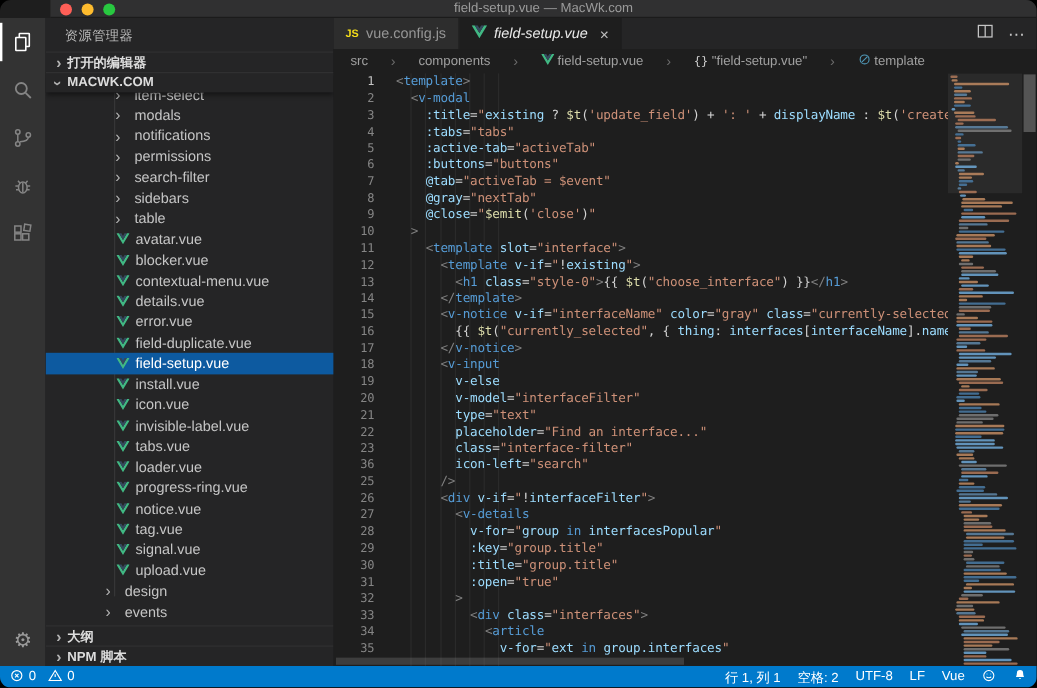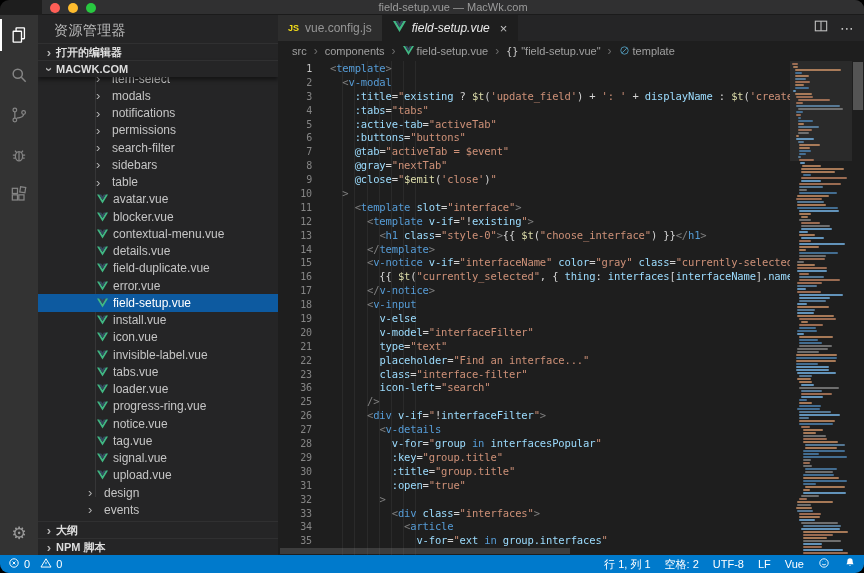--- a/index.html
+++ b/index.html
@@ -23,21 +23,21 @@
   
   .activitybar{width:38px;background:#333333;display:flex;flex-direction:column;align-items:center;flex-shrink:0;}
   .act-item{width:38px;height:40px;display:flex;align-items:center;justify-content:center;color:#858585;position:relative;}
   .act-item svg{width:20px;height:20px;}
   .act-item.active{color:#ffffff;}
   .act-item.active::before{content:"";position:absolute;left:0;top:4px;bottom:4px;width:2px;background:#fff;}
   .act-bottom{margin-top:auto;margin-bottom:2px;}
   .gear{font-size:17px;color:#9a9a9a;line-height:1;}
   
   .sidebar{width:240px;background:#252526;display:flex;flex-direction:column;flex-shrink:0;color:#c5c5c5;overflow:hidden;}
-  .sb-title{height:28px;line-height:30px;padding-left:16px;font-size:14px;color:#bbbbbb;letter-spacing:.4px;}
+  .sb-title{height:28px;line-height:30px;padding-left:16px;font-size:11px;color:#bbbbbb;letter-spacing:.4px;}
   .section{height:17px;display:flex;align-items:center;font-size:11px;font-weight:bold;color:#dddddd;padding-left:4px;border-top:1px solid rgba(255,255,255,0.05);flex-shrink:0;}
   .section .tw{width:14px;text-align:center;}
   .sticky{position:relative;z-index:3;box-shadow:0 3px 4px rgba(0,0,0,0.45);background:#252526;}
   .tree{flex:1;overflow:hidden;position:relative;z-index:1;}
   .tree::before{content:"";position:absolute;left:57px;top:0;bottom:24px;width:1px;background:rgba(255,255,255,0.08);}
   .trow{height:17.25px;display:flex;align-items:center;font-size:12px;color:#c5c5c5;white-space:nowrap;position:relative;}
   .trow.lvl1{padding-left:50px;}
   .trow.lvl2{padding-left:58px;}
   .trow.partial{margin-top:-7px;}
   .trow.sel{background:#0d5aa0;color:#ffffff;}
@@ -52,21 +52,21 @@
   .tab{display:flex;align-items:center;padding:0 10px;font-size:12px;gap:6px;border-right:1px solid #1e1e1e;}
   .tab.inactive{background:#2d2d2d;color:#969696;}
   .tab.active{background:#1e1e1e;color:#eaeaea;}
   .tab.active .tab-label{font-style:italic;}
   .tab-close{margin-left:4px;color:#c0c0c0;font-size:13px;line-height:1;}
   .js-badge{color:#f5de19;font-weight:bold;font-size:9px;}
   .tab .vicon svg{width:13px;height:11px;}
   .tab-actions{margin-left:auto;display:flex;align-items:center;gap:12px;padding-right:10px;color:#c5c5c5;}
   .tab-actions svg{width:14px;height:14px;}
   .more-dots{font-size:14px;line-height:1;color:#c5c5c5;}
-  .breadcrumbs{height:20px;display:flex;align-items:center;font-size:11px;color:#a0a0a0;padding-left:14px;gap:5px;flex-shrink:0;background:#1e1e1e;white-space:nowrap;text-align:center;}
+  .breadcrumbs{height:20px;display:flex;align-items:center;font-size:11px;color:#a0a0a0;padding-left:14px;gap:17px;flex-shrink:0;background:#1e1e1e;white-space:nowrap;text-align:center;}
   .crumb{display:flex;align-items:center;gap:3px;}
   .crumb-sep{color:#6b6b6b;font-size:12px;margin:0 2px;}
   .crumb svg{width:11px;height:11px;}
   .braces-glyph{color:#cccccc;font-size:10px;font-family:"DejaVu Sans Mono",monospace;}
   
   .codewrap{position:relative;flex:1;overflow:hidden;}
   .guides{position:absolute;top:0;bottom:0;left:0;right:0;pointer-events:none;}
   .guide{position:absolute;top:0;bottom:0;width:1px;background:rgba(255,255,255,0.055);}
   .code{position:absolute;top:1px;left:0;right:0;font-family:"DejaVu Sans Mono","Liberation Mono",monospace;font-size:10.5px;letter-spacing:-0.15px;line-height:13.9px;}
   .cline{display:flex;height:13.9px;white-space:pre;}
@@ -221,30 +221,30 @@
             </span>
             <span class="tlabel">details.vue</span>
           </div>
           <div class="trow lvl2">
             <span class="ticon">
               <svg viewBox="0 0 24 20">
                 <path fill="#41b883" d="M0 0h4.8L12 12 19.2 0H24L12 20z"></path>
                 <path fill="#35495e" d="M4.8 0h4.4L12 4.7 14.8 0h4.4L12 12z"></path>
               </svg>
             </span>
+            <span class="tlabel">error.vue</span>
+          </div>
+          <div class="trow lvl2">
+            <span class="ticon">
+              <svg viewBox="0 0 24 20">
+                <path fill="#41b883" d="M0 0h4.8L12 12 19.2 0H24L12 20z"></path>
+                <path fill="#35495e" d="M4.8 0h4.4L12 4.7 14.8 0h4.4L12 12z"></path>
+              </svg>
+            </span>
             <span class="tlabel">field-duplicate.vue</span>
-          </div>
-          <div class="trow lvl2">
-            <span class="ticon">
-              <svg viewBox="0 0 24 20">
-                <path fill="#41b883" d="M0 0h4.8L12 12 19.2 0H24L12 20z"></path>
-                <path fill="#35495e" d="M4.8 0h4.4L12 4.7 14.8 0h4.4L12 12z"></path>
-              </svg>
-            </span>
-            <span class="tlabel">error.vue</span>
           </div>
           <div class="trow lvl2 sel">
             <span class="ticon">
               <svg viewBox="0 0 24 20">
                 <path fill="#41b883" d="M0 0h4.8L12 12 19.2 0H24L12 20z"></path>
                 <path fill="#35495e" d="M4.8 0h4.4L12 4.7 14.8 0h4.4L12 12z"></path>
               </svg>
             </span>
             <span class="tlabel">field-setup.vue</span>
           </div>

